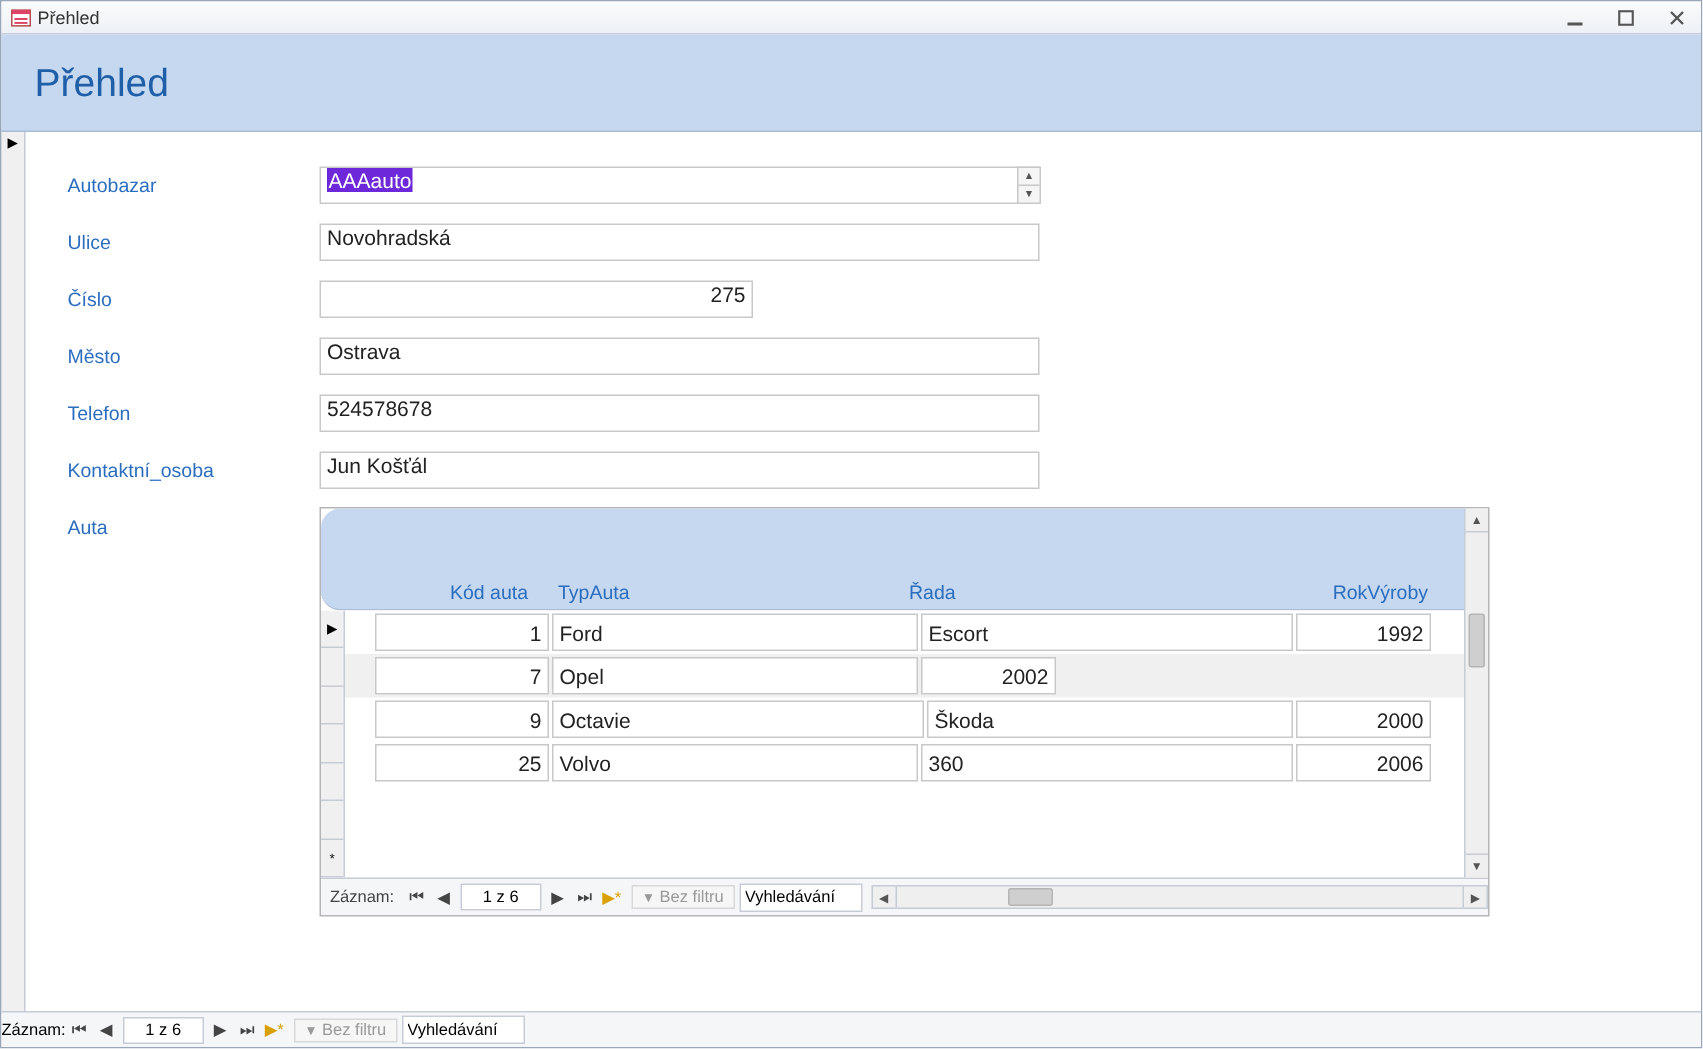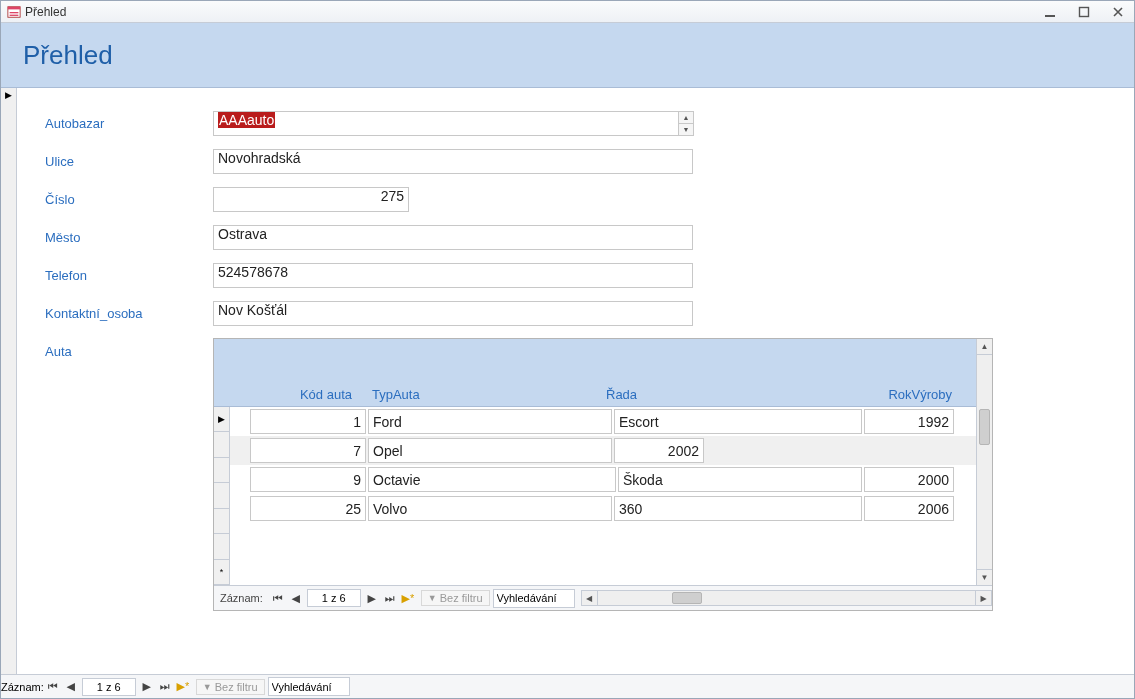--- a/index.html
+++ b/index.html
@@ -21,34 +21,34 @@
 
 .body { flex: 1; display: flex; position: relative; overflow: hidden; }
 .record-selector { width: 16px; background: #f0f0f0; border-right: 1px solid #c6ccd6; display: flex; flex-direction: column; align-items: center; padding-top: 2px; }
 .record-selector .tri { font-size: 9px; color: #000; }
 
 .form-area { flex: 1; padding: 22px 0 0 28px; position: relative; display:flex; flex-direction:column;}
 
 .field-row { display: flex; align-items: center; height: 26px; margin-bottom: 12px; }
 .field-label { width: 168px; font-size: 13px; color: #2b6ebf; }
 .field-input { width: 480px; height: 25px; border: 1px solid #c8c8c8; font-size: 14px; padding: 0 4px; color: #222; background:#fff;}
-.field-input.num { text-align: right; width: 196px; }
-.selected-text { background: #b91c1c; color: #fff; padding: 0 1px; }
+.field-input.num { text-align: right; width: 289px; }
+.selected-text { background: #6d28d9; color: #fff; padding: 0 1px; }
 
 .spin-wrap { position: relative; display:flex; align-items:center;}
 .spin-wrap .field-input { width:480px; }
 .spin { position: absolute; right: -1px; top: 0; width: 16px; height: 25px; border: 1px solid #c8c8c8; display: flex; flex-direction: column; background:#f5f5f5;}
 .spin div { flex: 1; display: flex; align-items: center; justify-content: center; font-size: 7px; color:#555; }
 .spin div:first-child { border-bottom: 1px solid #c8c8c8; }
 
 .section-label { width:168px; font-size:13px; color:#2b6ebf; padding-top:6px;}
 
 .subform-row { display:flex; align-items:flex-start; }
 .subform { width: 780px; height: 273px; border: 1px solid #b5b5b5; display: flex; flex-direction: column; background:#fff; position:relative;}
-.sub-head-band { height: 68px; background: #c5d8ef; border-bottom: 1px solid #a9bcd6; position:relative; }
+.sub-head-band { height: 68px; background: #c5d8ef; border-bottom: 1px solid #a9bcd6; position:relative;border-radius:13px; }
 .sub-head-band .col { position:absolute; bottom:4px; font-size:13px; color:#2b6ebf; }
 .sub-head-band .col.kod { right: 640px; text-align:right; width:116px;}
 .sub-head-band .col.typ { left: 158px; }
 .sub-head-band .col.rada { left: 392px; }
 .sub-head-band .col.rok { right: 40px; text-align:right;}
 
 .sub-grid { flex:1; display:flex; overflow:hidden;}
 .sub-left { width: 16px; background:#f0f0f0; border-right:1px solid #c6ccd6; display:flex; flex-direction:column;}
 .sub-left .cell { height:29px; border-bottom:1px solid #c6ccd6; display:flex; align-items:center; justify-content:center; font-size:9px;}
 .sub-rows { flex:1; position:relative;}
@@ -152,21 +152,21 @@
         <div class="field-input">Ostrava</div>
       </div>
 
       <div class="field-row">
         <div class="field-label">Telefon</div>
         <div class="field-input">524578678</div>
       </div>
 
       <div class="field-row">
         <div class="field-label">Kontaktní_osoba</div>
-        <div class="field-input">Nov Košťál</div>
+        <div class="field-input">Jun Košťál</div>
       </div>
 
       <div class="subform-row">
         <div class="section-label">Auta</div>
 
         <div class="subform">
           <div class="sub-head-band">
             <div class="col kod">Kód auta</div>
             <div class="col typ">TypAuta</div>
             <div class="col rada">Řada</div>

